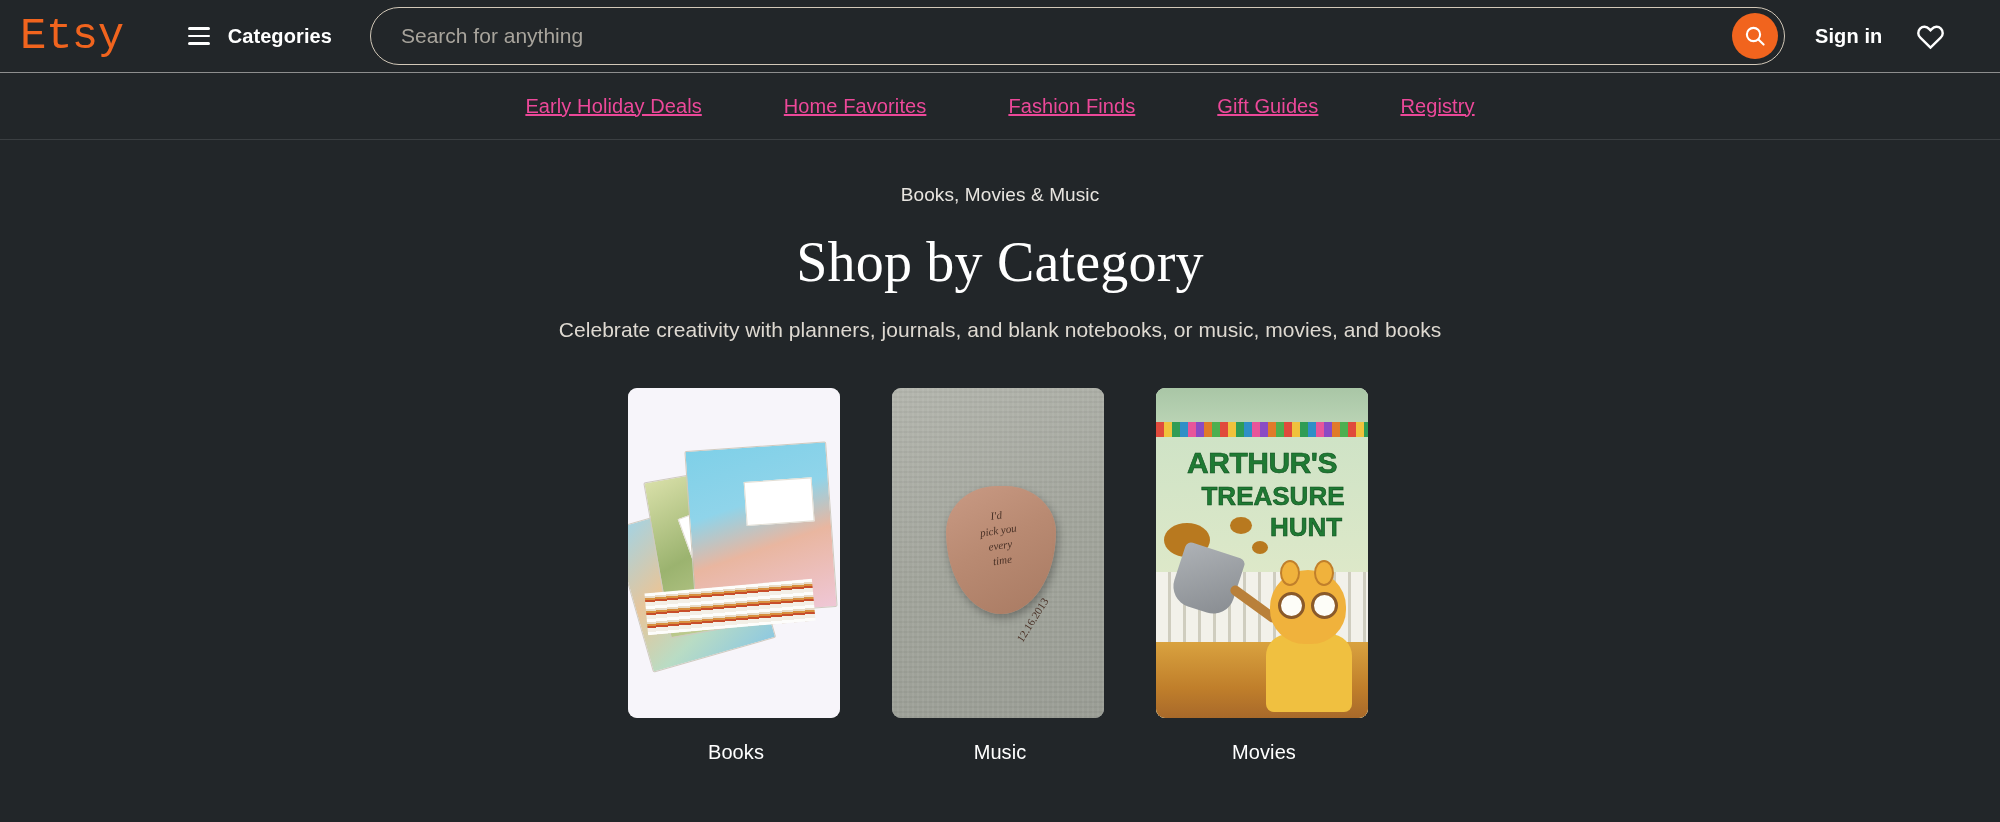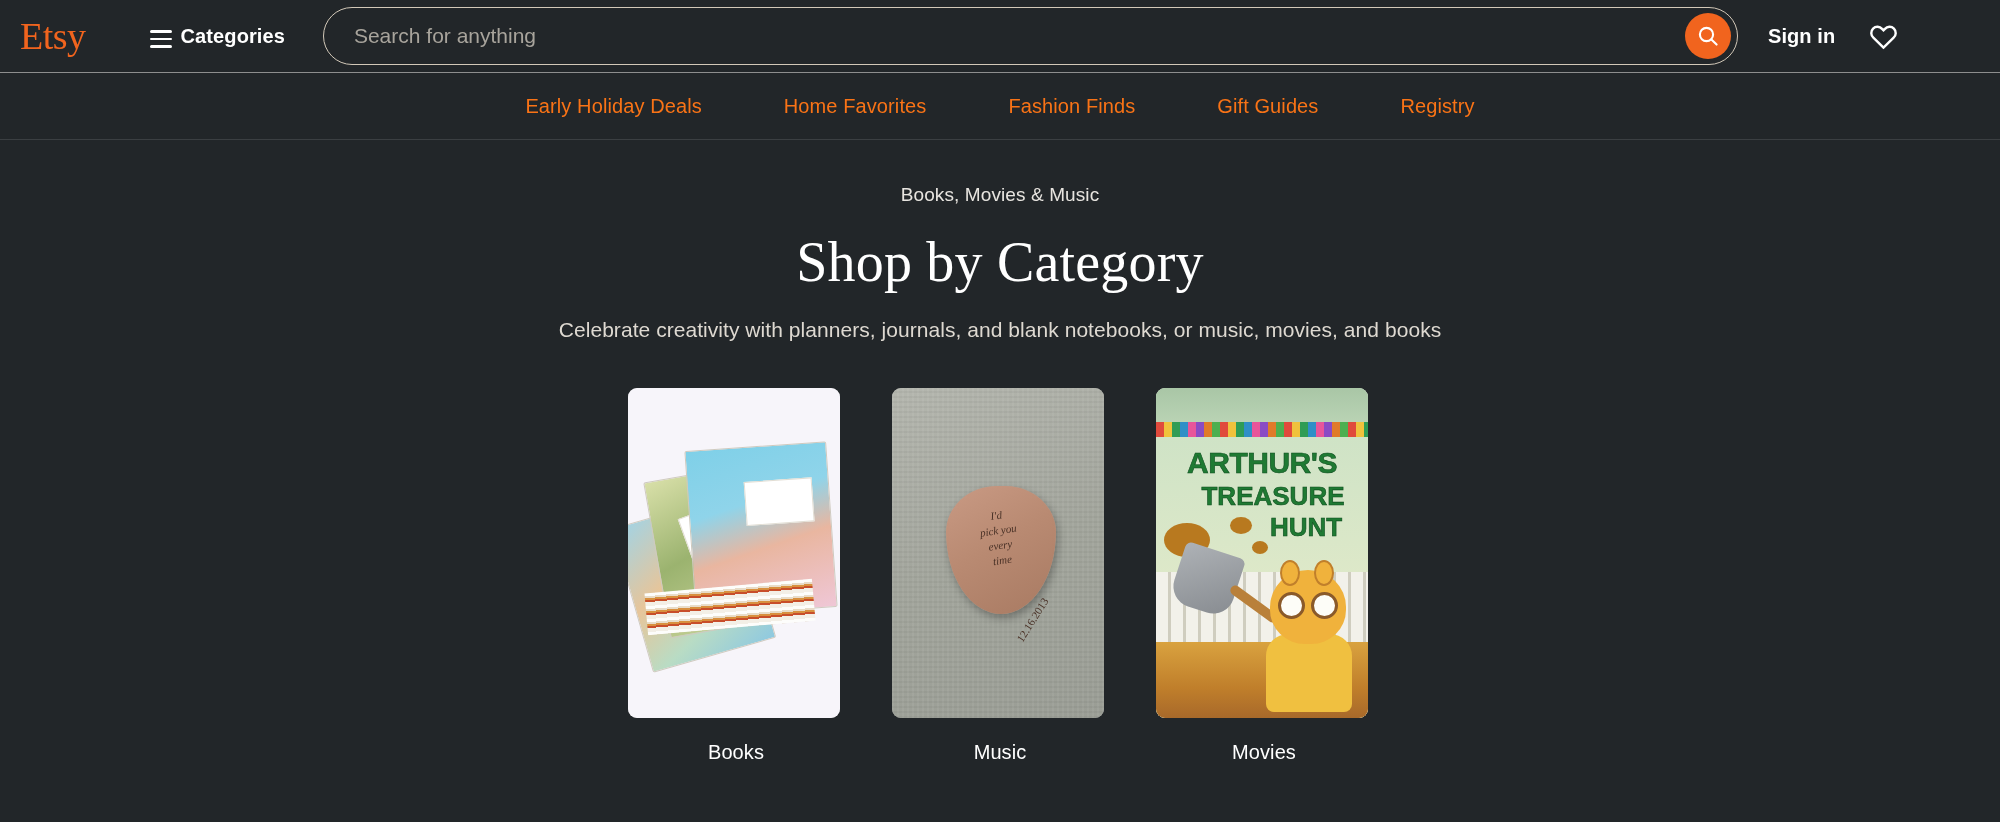--- a/index.html
+++ b/index.html
@@ -12,30 +12,30 @@
 
   
   .header {
     height:73px;
     display:flex; align-items:center;
     padding:0 26px 0 14px;
     border-bottom:1px solid #8e8e8e;
     position:relative;
   }
   .logo {
-    font-family:Liberation Serif, serif;
-    font-size:38px;
+    font-family:Liberation Mono, monospace;
+    font-size:44px;
     line-height:54px;
     color:#F1641E;
     letter-spacing:-0.5px;
     padding:0 8px 0 6px;
     cursor:pointer;
   }
   .categories-btn {
-    display:flex; align-items:flex-end; gap:9px;
+    display:flex; align-items:center; gap:18px;
     margin-left:56px;
     cursor:pointer;
   }
   .hamburger { width:22px; display:flex; flex-direction:column; gap:5px; }
   .hamburger span { display:block; height:2.5px; background:#ffffff; border-radius:2px; }
   .categories-label {
     color:#ffffff; font-size:20px; font-weight:bold; letter-spacing:0.1px;
   }
 
   .search-wrap {
@@ -80,26 +80,27 @@
   .fav-btn { cursor:pointer; display:flex; align-items:center; }
 
   
   .subnav {
     height:67px;
     display:flex; align-items:center; justify-content:center;
     gap:0;
     border-bottom:1px solid #3b3f42;
   }
   .subnav-item {
-    color:#f97316;
+    color:#ec4899;
     font-size:20px;
     padding:0 41px;
     cursor:pointer;
     white-space:nowrap;
     letter-spacing:0.1px;
+    text-decoration:underline;
   }
 
   
   .main { padding-top:44px; text-align:center; }
   .breadcrumb {
     color:#e8e5e0;
     font-size:19px;
     letter-spacing:0.1px;
   }
   .page-title {

